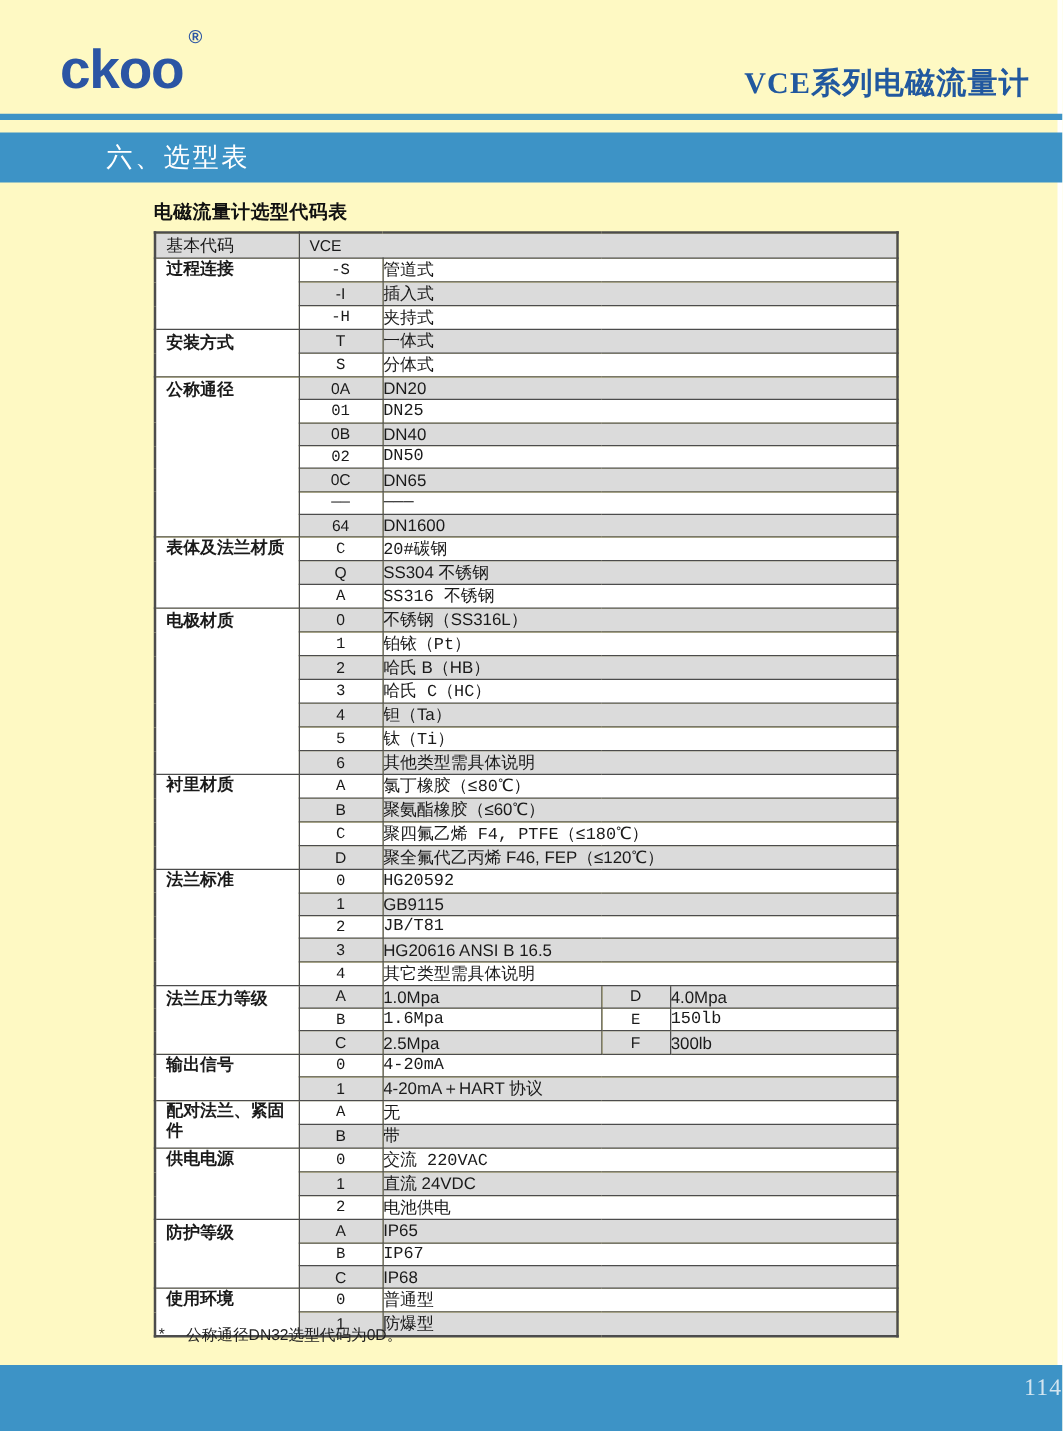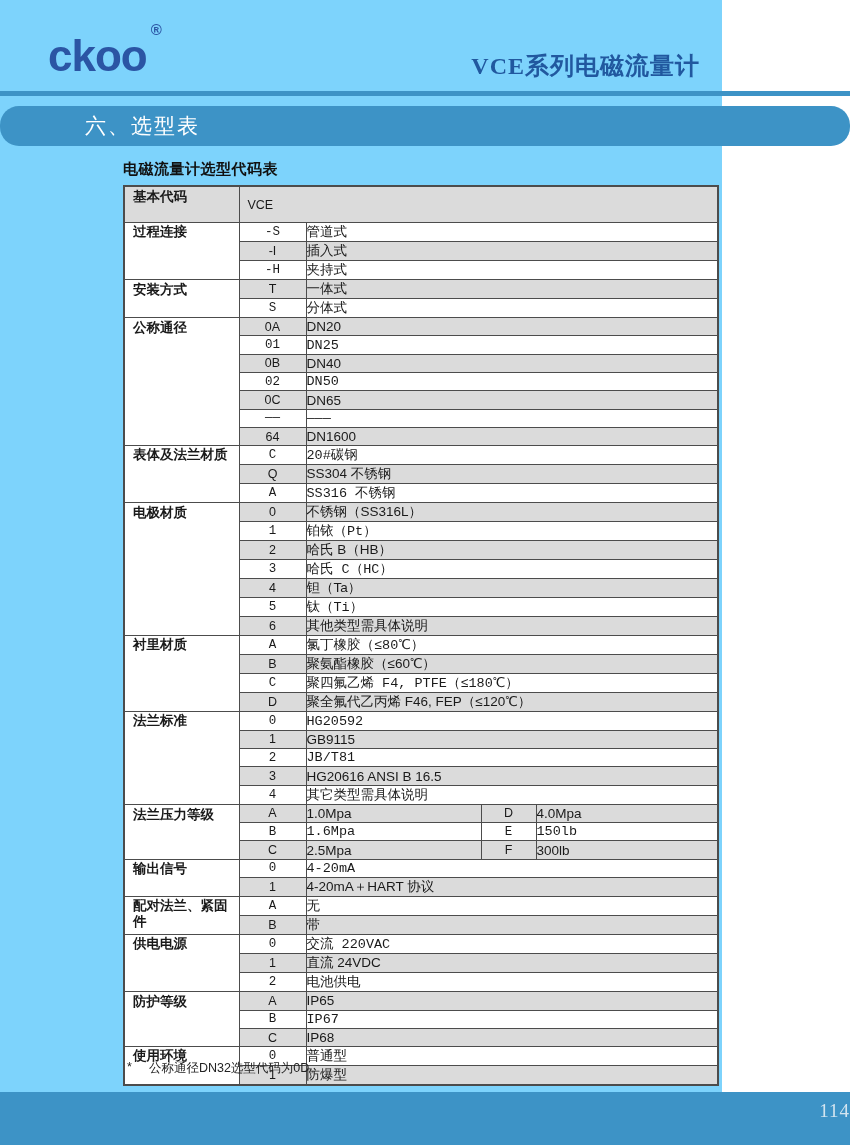--- a/index.html
+++ b/index.html
@@ -1,50 +1,50 @@
 <!DOCTYPE html>
 <html style="--accent: #3d93c6; --logo-blue: #2b55a4; --title-blue: #21589f; --row-gray: #dbdbdb; --border: #4c4c4c;"><head>
 <meta charset="utf-8">
 <style>
   * { margin:0; padding:0; box-sizing:border-box; }
   html,body { width:850px; height:1145px; background:#fff; overflow:hidden;
               font-family:"Liberation Sans", sans-serif; }
-  .page { position:relative; width:722px; height:1145px; background:#7dd3fc; }
+  .page { position:relative; width:846px; height:1145px; background:#fef9c3; }
 
   
   .logo { position:absolute; left:48px; top:34px; color:var(--logo-blue);
           font-weight:bold; font-size:44px; letter-spacing:-1px; line-height:1;
           font-family:"Liberation Sans", sans-serif; }
   .logo sup { font-size:15px; font-weight:bold; position:relative; top:-20px; left:4px; }
   .doc-title { position:absolute; right:22px; top:50px; color:var(--title-blue);
                font-size:24px; font-weight:bold; font-family:"Liberation Serif", serif;
                letter-spacing:1px; }
   .rule { position:absolute; left:0; top:91px; width:850px; height:5px;
           background:var(--accent); }
 
   
   .banner { position:absolute; left:0; top:106px; width:850px; height:40px;
-            background:var(--accent); display:flex; align-items:center;border-radius:19px; }
+            background:var(--accent); display:flex; align-items:center; }
   .banner-text { color:#fff; font-size:21px; letter-spacing:2px; padding-left:85px; }
 
   
   .tbl-title { position:absolute; left:123px; top:160px; font-size:15px;
                font-weight:bold; color:#111; letter-spacing:0.5px; }
   table.code-table { position:absolute; left:123px; top:185px; width:594px;
                      border-collapse:collapse; table-layout:fixed;
                      border:2px solid var(--border); }
   .code-table td { border:1px solid var(--border); height:18.35px;
                    font-size:13px; color:#1a1a1a; vertical-align:middle;
                    overflow:hidden; white-space:nowrap; }
   .code-table tr.gray td { background:var(--row-gray); }
   .code-table tr.white td { background:#ffffff;font-family:Liberation Mono, monospace; }
   .code-table td.lbl { background:#ffffff !important; vertical-align:top;
                        padding:2px 4px 0 8px; font-weight:bold; font-size:13.5px;
                        white-space:normal; line-height:16px; }
-  .code-table td.lbl-base { padding:1px 4px 16px 8px; font-weight:bold; font-size:13.5px;margin-top:20px; }
+  .code-table td.lbl-base { padding:1px 4px 0 8px; font-weight:normal; font-size:13.5px;margin-top:20px; }
   .code-table td.code { text-align:center; font-size:12.5px; }
   .code-table td.desc { font-size:13.5px; }
   .code-table td.base-val { padding-left:8px; font-size:12.5px; text-align:left; }
 
   
   .footnote { position:absolute; left:127px; top:1060px; display:flex;
               gap:17px; font-size:12.5px; color:#222; }
 
   
   .footer { position:absolute; left:0; top:1092px; width:850px; height:53px;

